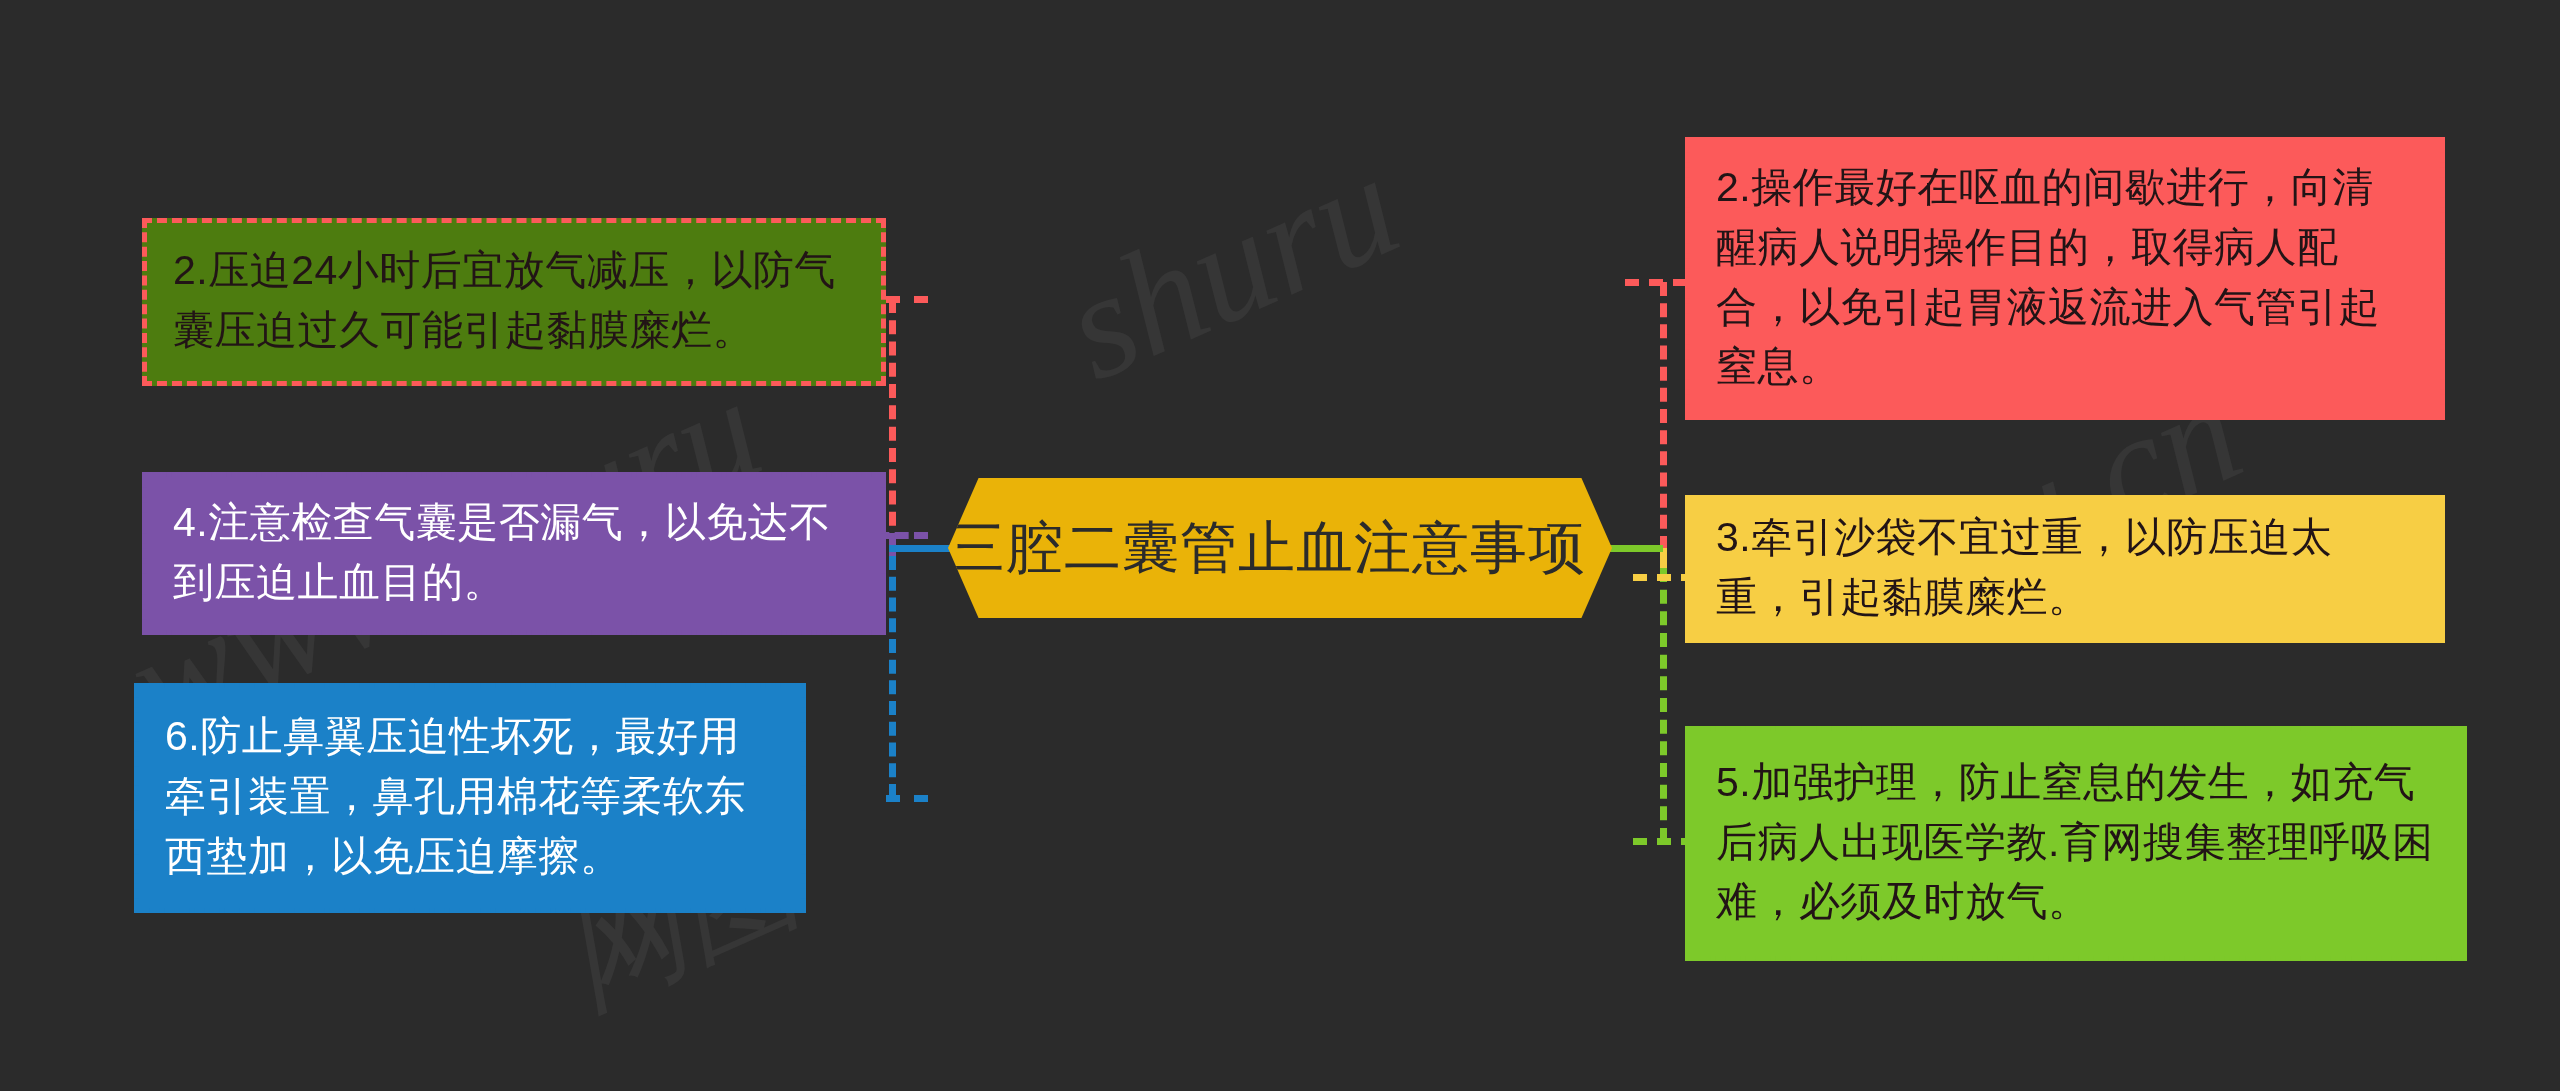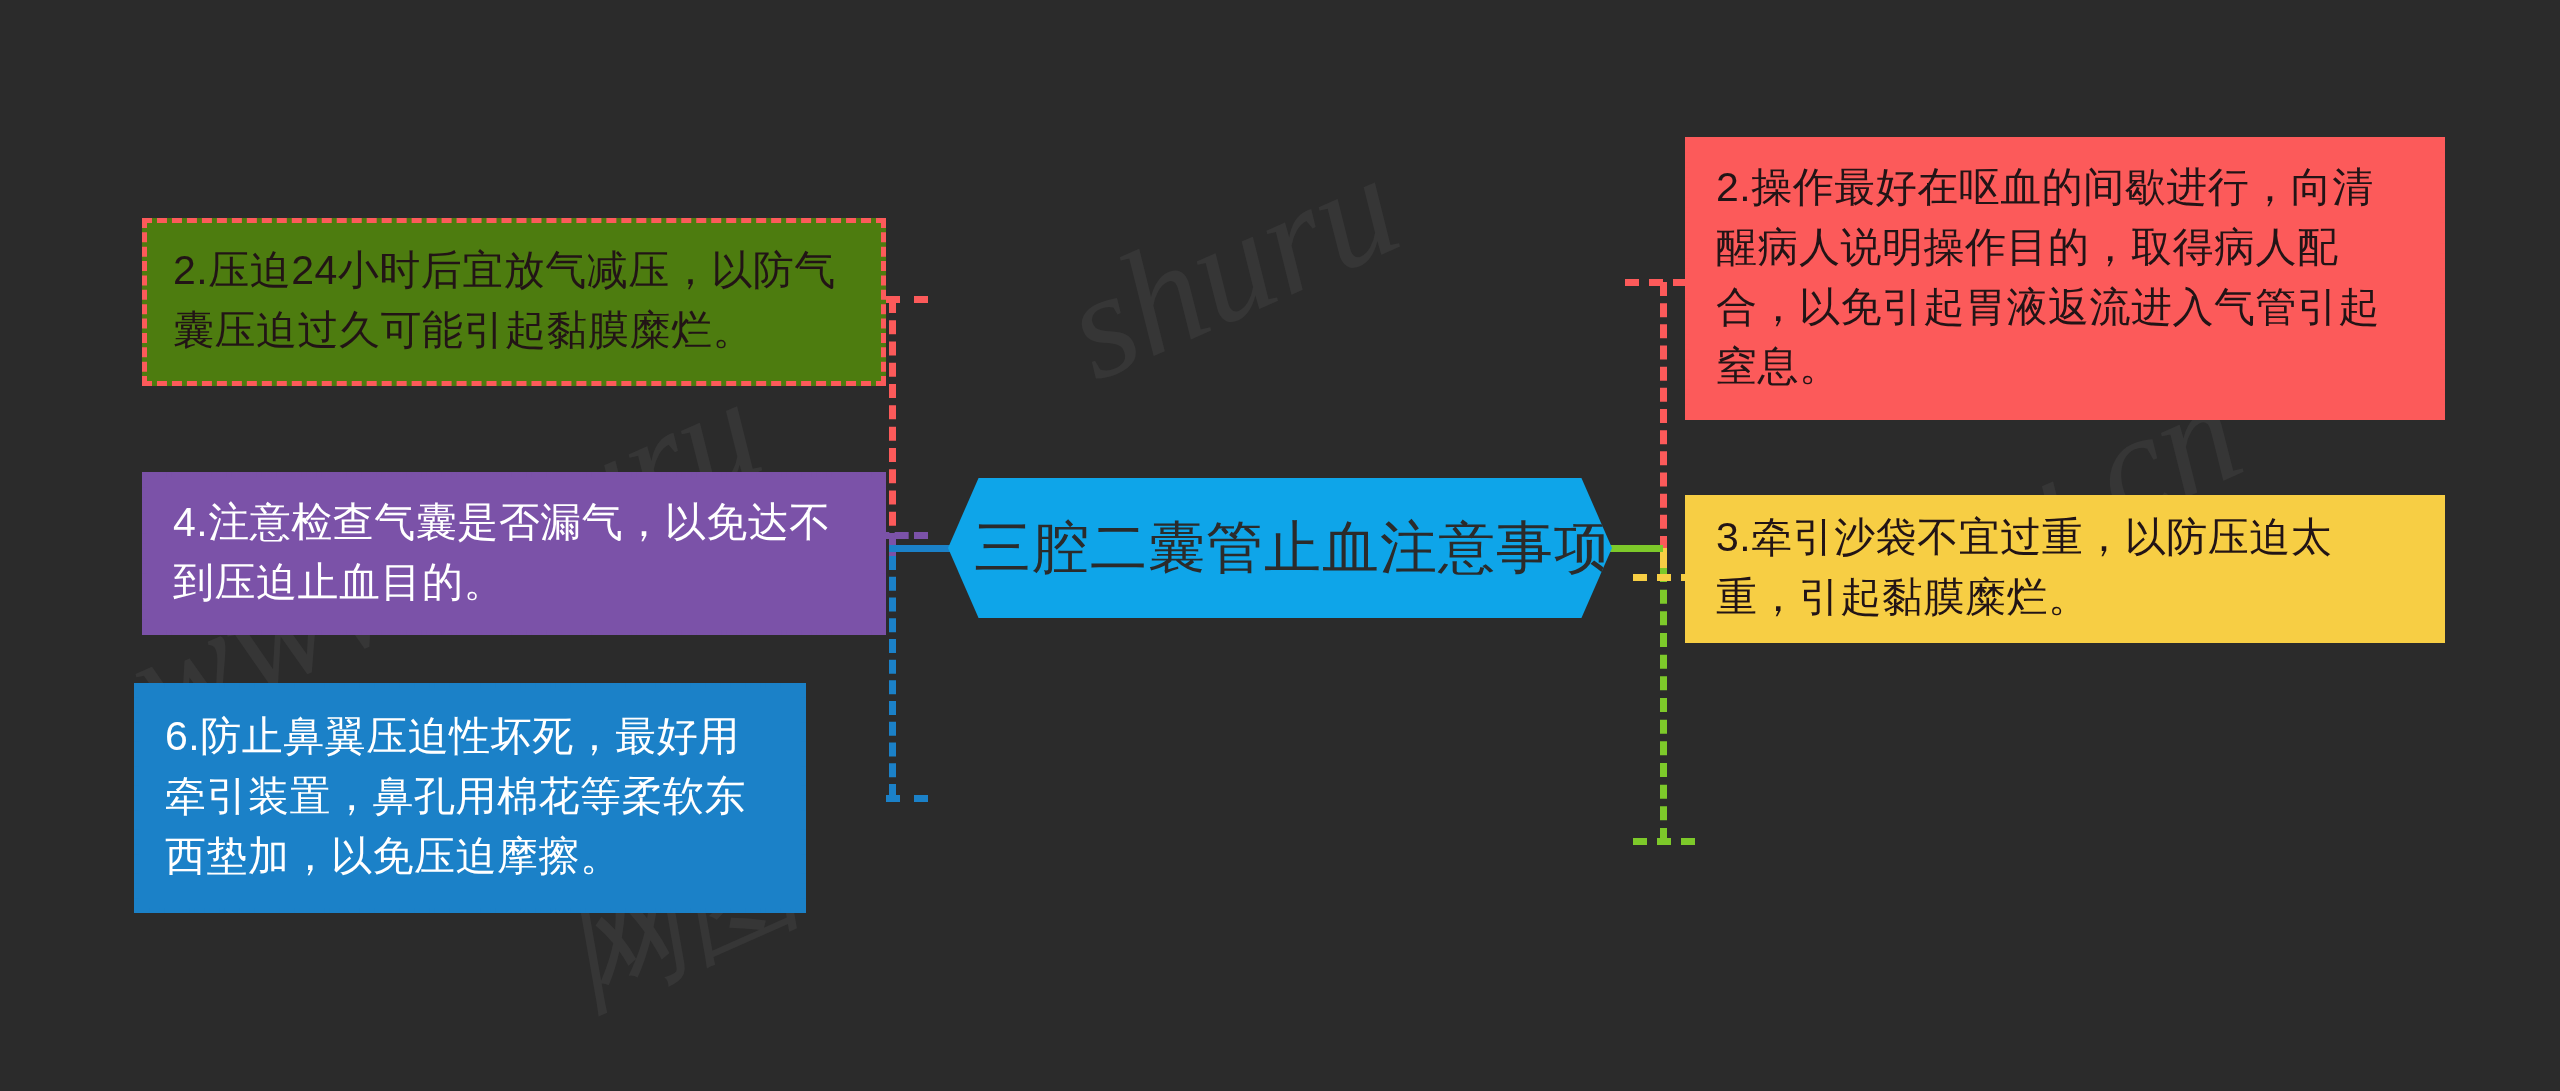--- a/index.html
+++ b/index.html
@@ -30,23 +30,23 @@
   
   .vline { position:absolute; width:0; border-left-style:dashed; border-left-width:7px; }
   .hstub { position:absolute; height:0; border-top-style:solid; border-top-width:7px; }
   .hstub.dash { border-top-style:dashed; }
 
   
   #center-node {
     position:absolute;
     left:948px; top:478px;
     width:664px; height:140px;
-    background:#0ea5e9;
+    background:#eab308;
     clip-path:polygon(0% 50%, 4.6% 0%, 95.4% 0%, 100% 50%, 95.4% 100%, 4.6% 100%);
-    display:flex; align-items:center; justify-content:flex-end;
+    display:flex; align-items:center; justify-content:flex-start;
   }
   #center-node .title {
     font-size:57px;
     color:#2b2b2b;
     letter-spacing:1px;
     white-space:nowrap;
   }
 
   
   .node {
@@ -122,14 +122,17 @@
   </div>
 
   <div class="node" id="node-1" style="background:#fc5a5a; border-color:#fc5a5a;">
     <span class="txt dark-txt">2.操作最好在呕血的间歇进行，向清醒病人说明操作目的，取得病人配合，以免引起胃液返流进入气管引起窒息。</span>
   </div>
 
   <div class="node" id="node-3" style="background:#f7ce44; border-color:#f7ce44;">
     <span class="txt dark-txt">3.牵引沙袋不宜过重，以防压迫太重，引起黏膜糜烂。</span>
   </div>
 
+  <div class="node" id="node-5" style="background:#7dc92a; border-color:#7dc92a;">
+    <span class="txt dark-txt">5.加强护理，防止窒息的发生，如充气后病人出现医学教.育网搜集整理呼吸困难，必须及时放气。</span>
+  </div>
 
 </div>
 
 </body></html>

